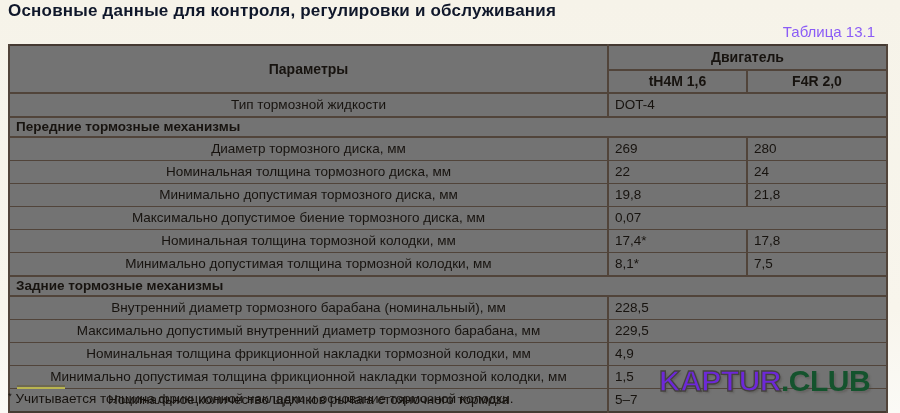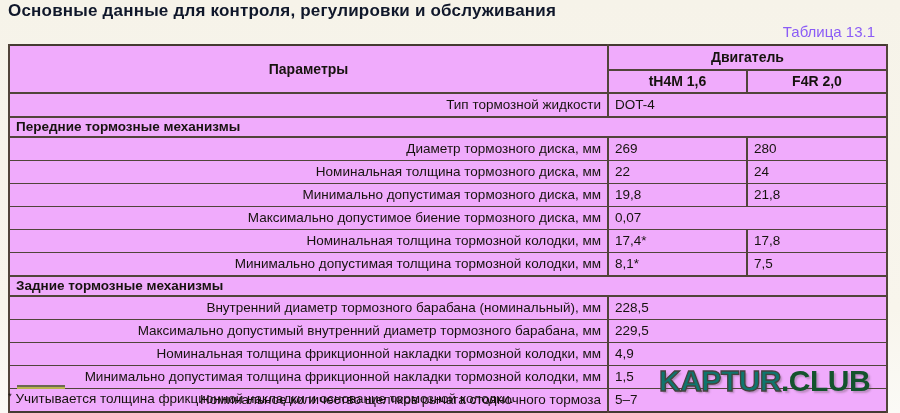--- a/index.html
+++ b/index.html
@@ -15,55 +15,55 @@
     font-size:17px; font-weight:bold; color:#0f172a;
     letter-spacing:.2px; margin:0;
   }
   .table-caption {
     position:absolute; top:23px; right:25px;
     font-size:15px; color:#8b5cf6;
   }
   table.specs {
     position:absolute; left:8px; top:44px; width:878px;
     border-collapse:collapse; table-layout:fixed;
-    background:#f0abfc;
+    background:#737373;
     border:2px solid #453a32;
   }
   .specs th, .specs td {
     border:1px solid #51443a;
     border-left-width:2px; border-right-width:2px;
     font-size:13.5px; line-height:1.05;
     padding:1px 6px; vertical-align:middle;
     height:20px;
   }
   .specs thead th { font-weight:bold; text-align:center; font-size:14px; }
   .specs thead tr:first-child th { height:21px; border-bottom-width:2px; }
   .specs thead tr:last-child  th { height:19px; border-bottom-width:2px; }
-  .specs td.param { text-align:right; }
+  .specs td.param { text-align:center; }
   .specs td.val   { }
   .specs tr.section td {
     font-weight:bold; text-align:left; height:16px;
     border-top-width:2px; border-bottom-width:2px;
   }
   .foot-rule {
     position:absolute; left:17px; top:385px; width:48px; height:4px;
     background:linear-gradient(to bottom, #6d6852 0 45%, #b9b550 45% 100%);
   }
   .footnote {
     position:absolute; left:8px; top:391px;
     font-size:13.5px; color:#17130f;
   }
   .footnote sup { font-size:9.5px; vertical-align:top; line-height:1; }
   .watermark {
     position:absolute; left:659px; top:364px;
     font-size:30px; font-weight:bold; letter-spacing:-0.5px;
     white-space:nowrap; z-index:5;
   }
   .wm-outline {
-    color:#0f766e;
+    color:#6d28d9;
     -webkit-text-stroke:1.3px #45423e;
     text-shadow:2px 2px 2px rgba(70,65,60,.35);
   }
   .wm-red {
     color:#14532d;
     text-shadow:2px 2px 2px rgba(70,65,60,.3);
   }
 </style>
 </head>
 <body>

